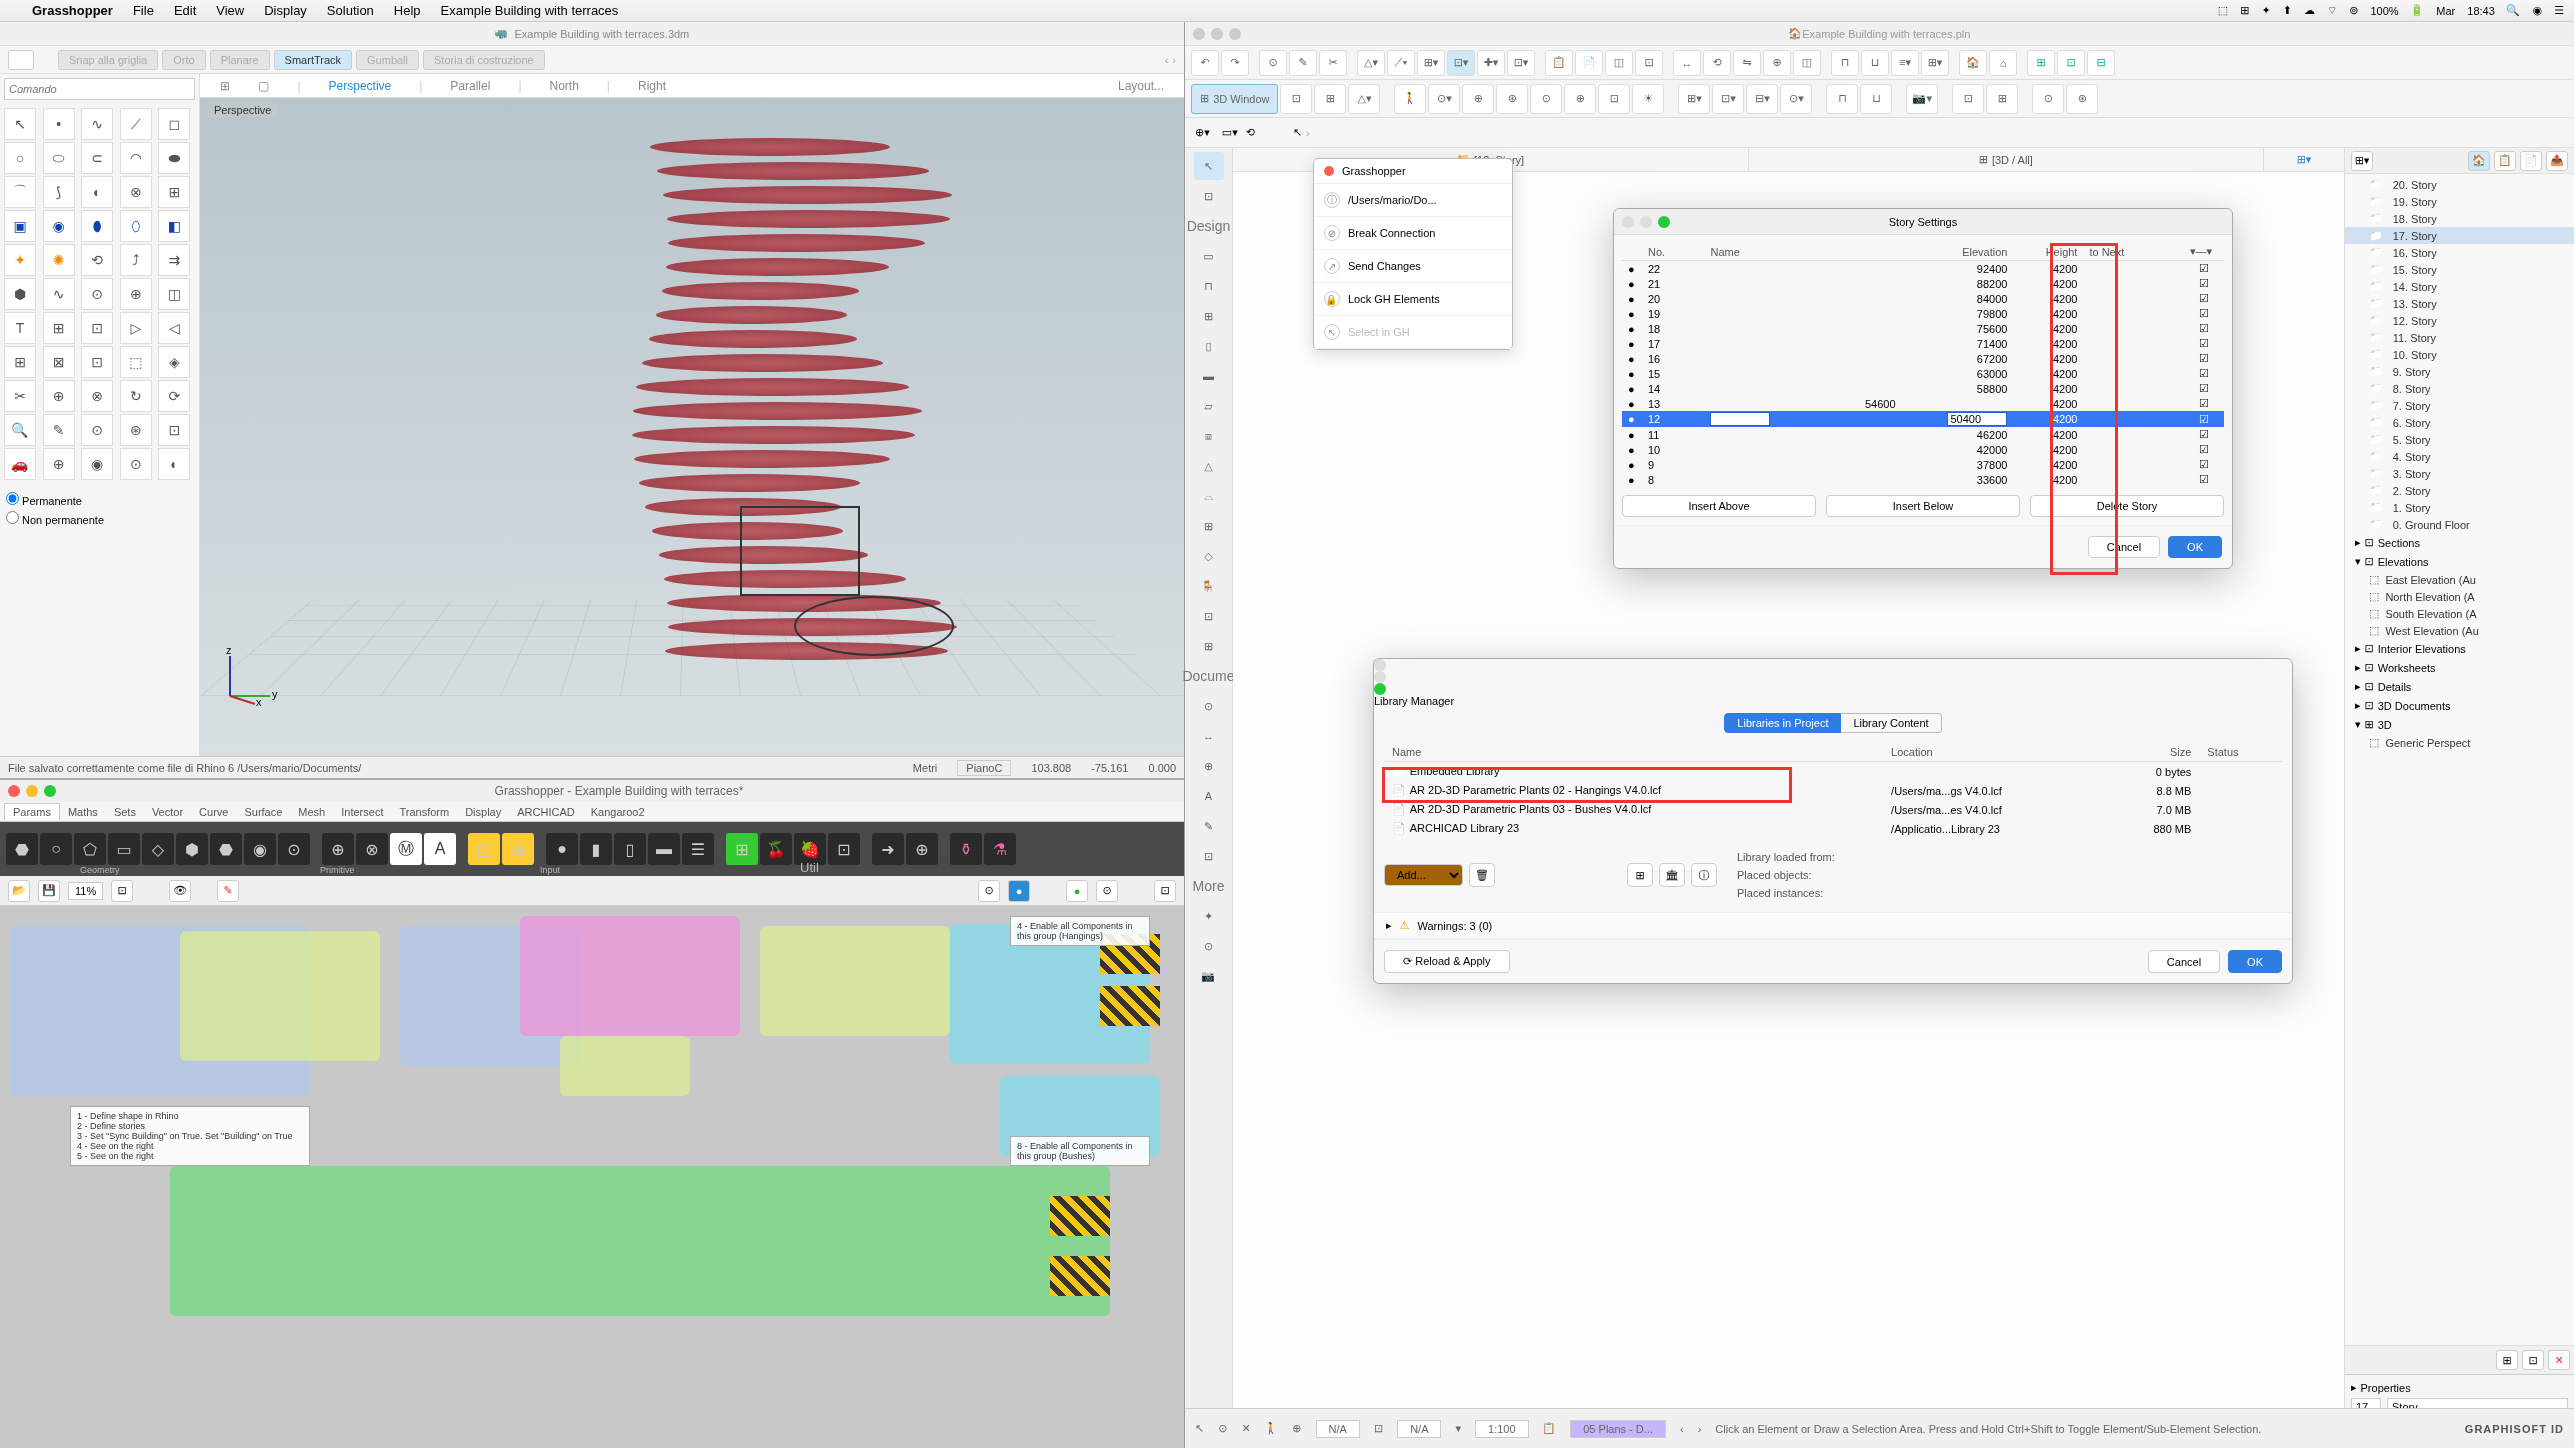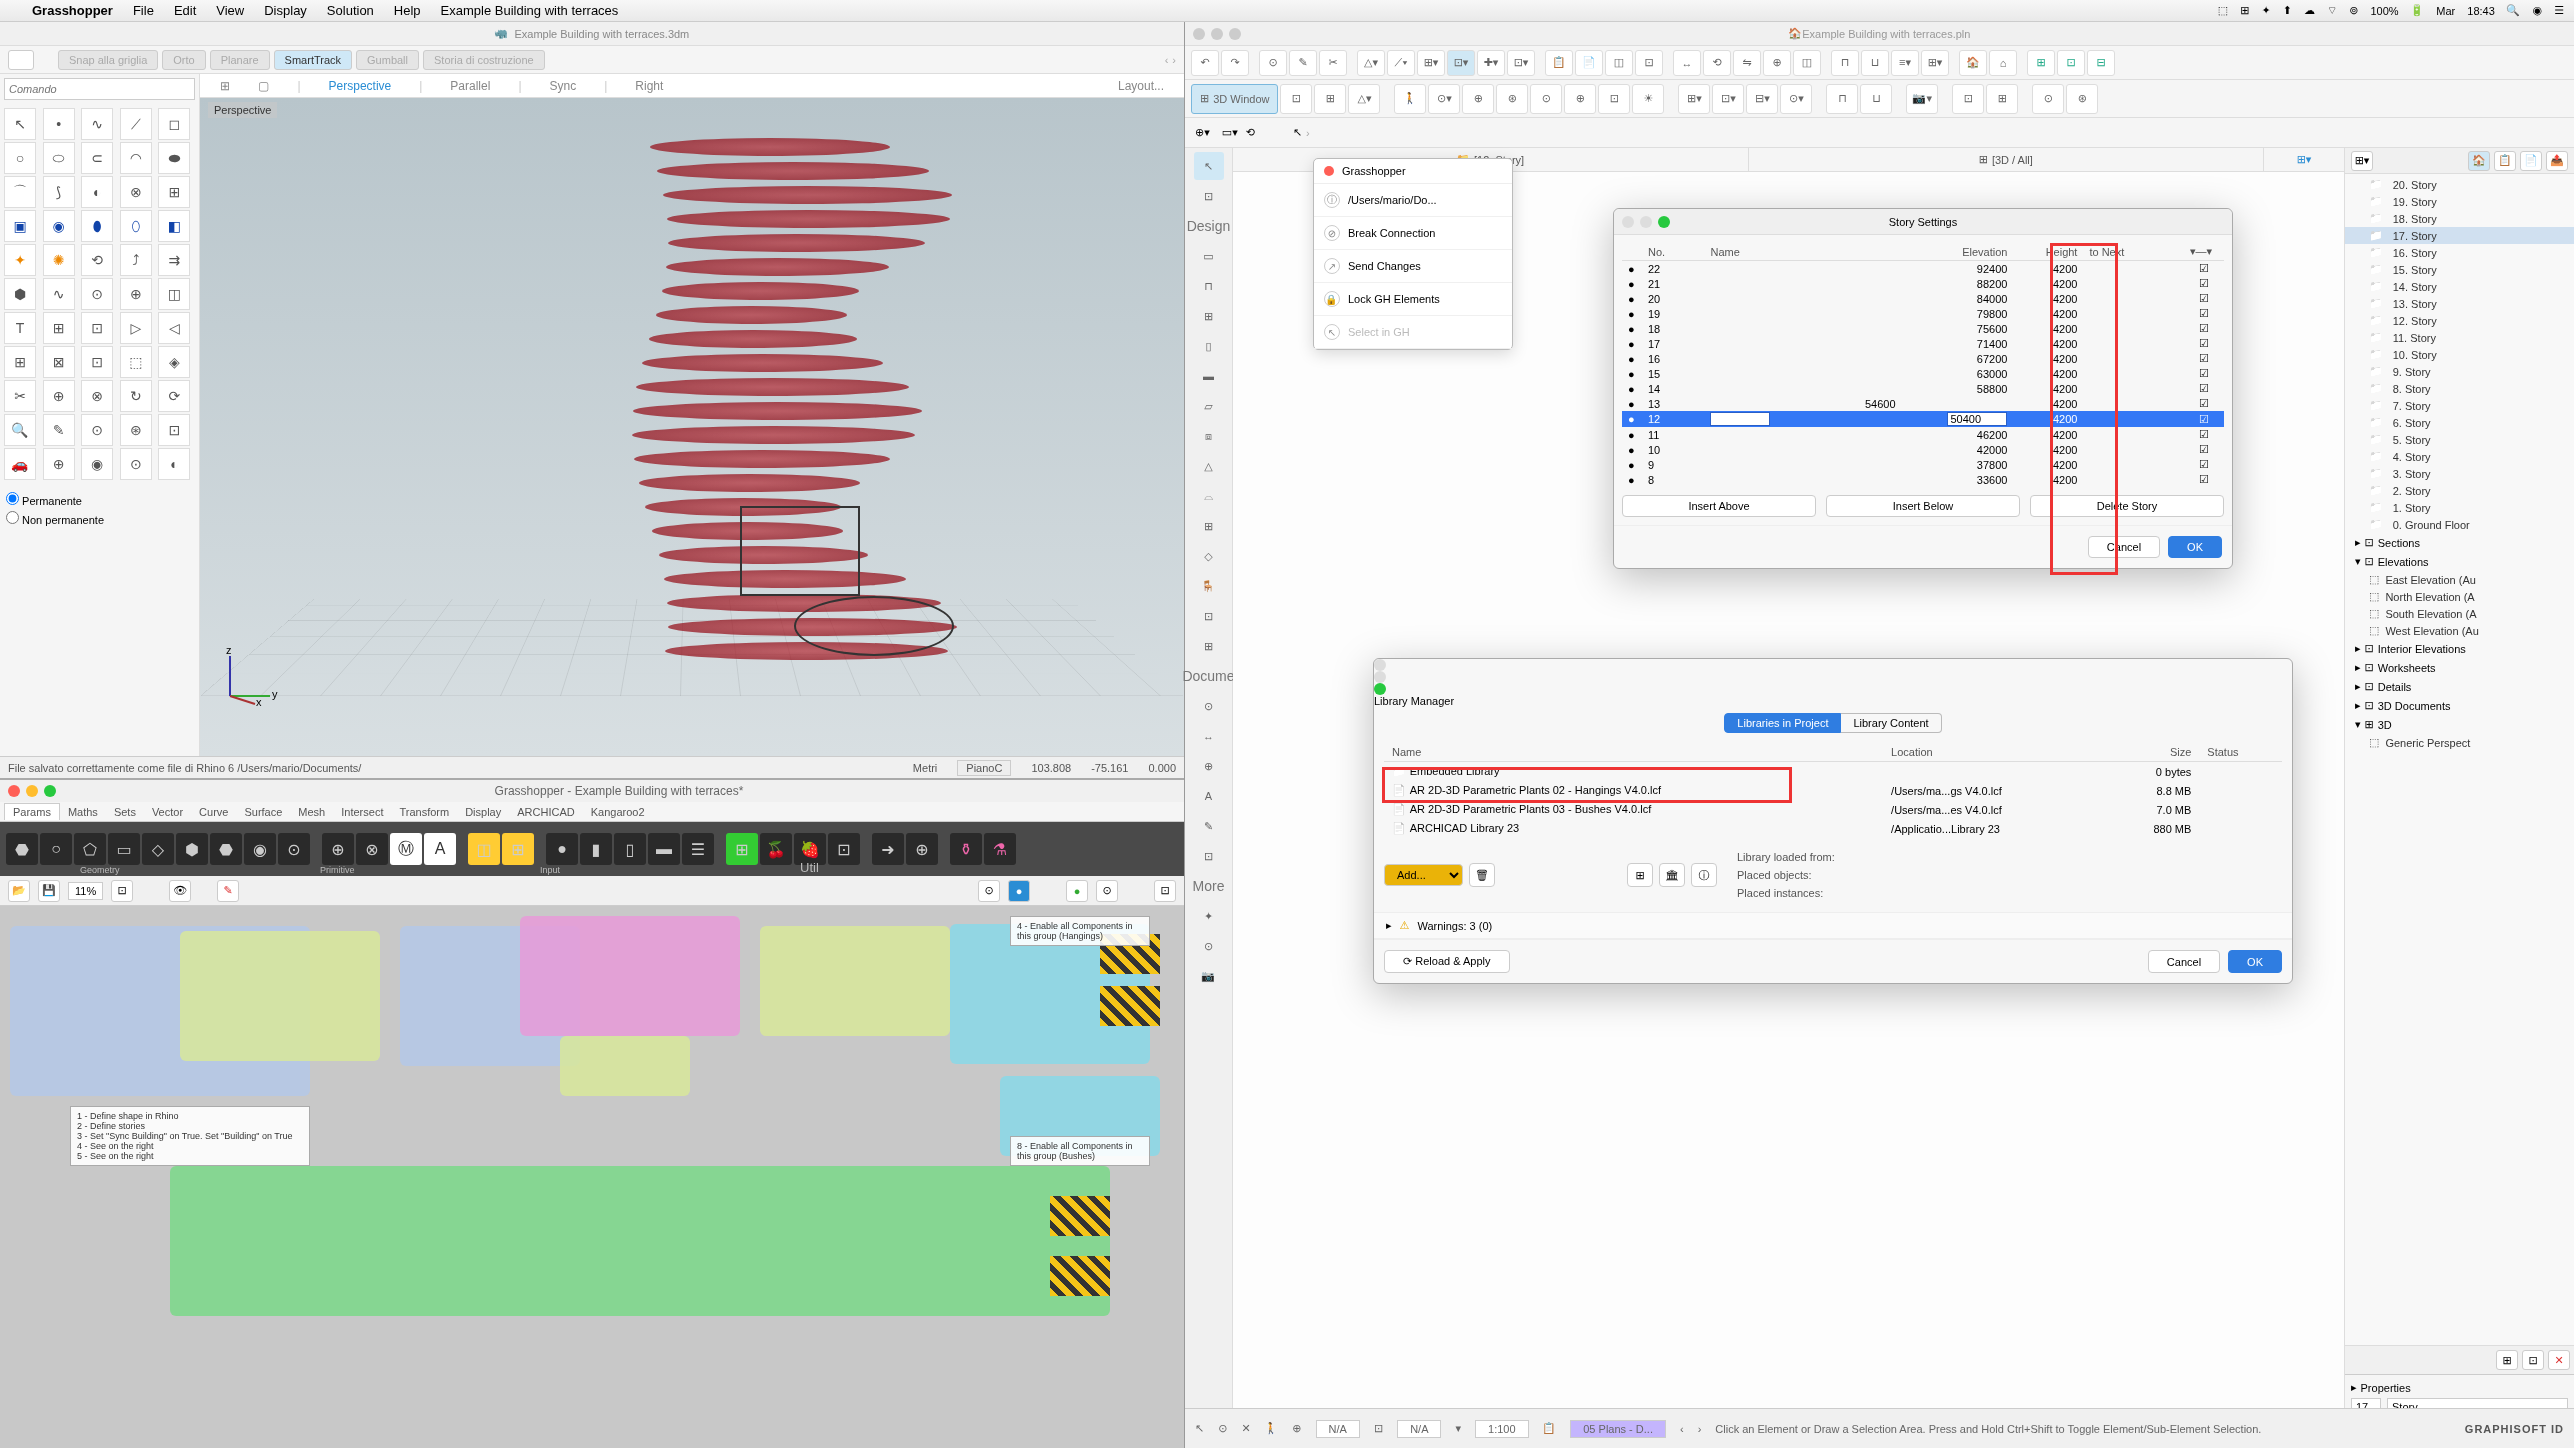--- a/index.html
+++ b/index.html
@@ -126,21 +126,21 @@
 .lib-tabs { display:flex;justify-content:center;padding:6px; }
 .lib-tabs .seg { padding: 3px 12px; border: 1px solid #bbb; font-size:11px; }
 .lib-tabs .seg.active { background:#2f7de1;color:#fff;border-color:#2f7de1; }
 .lib-tabs .seg:first-child { border-radius: 4px 0 0 4px; }
 .lib-tabs .seg:last-child { border-radius: 0 4px 4px 0; border-left: none; }
 .lib-table { width: 100%; border-collapse: collapse; font-size: 11px; margin-top: 4px; }
 .lib-table th { text-align:left;padding:3px 8px;color:#555;border-bottom:1px solid #ddd;font-weight:400; }
 .lib-table td { padding:3px 8px; }
 .lib-middle { display:flex;padding:10px;gap:20px; }
 .lib-middle .left { display:flex;gap:6px;align-items:center; }
-.lib-middle select { padding:3px 20px 3px 8px;border:1px solid #ccc;border-radius:4px;background:#eab308; }
+.lib-middle select { padding:3px 20px 3px 8px;border:1px solid #ccc;border-radius:4px;background:#a16207; }
 .lib-middle .ib { width:26px;height:24px;border:1px solid #ccc;border-radius:4px;background:#fff;display:flex;align-items:center;justify-content:center; }
 .lib-info { font-size:11px;color:#555; }
 .lib-info div { padding: 3px 0; }
 .lib-warn { padding: 6px 12px; display:flex;align-items:center;gap:8px;border-top:1px solid #eee;border-bottom:1px solid #eee;background:#fafafa; }
 
 
 .ac-status { position:absolute;bottom:0;left:0;right:0;height:40px;background:#f0f0f0;border-top:1px solid #ccc;display:flex;align-items:center;padding:0 10px;gap:14px;font-size:11px;color:#666; }
 .ac-status .hint { flex:1; }
 .ac-status .logo { font-weight:600;color:#555;letter-spacing:1px; }
 
@@ -268,21 +268,21 @@
         </div>
         <div class="viewport-area">
           <div class="view-tabs">
             <span>⊞</span>
             <span>▢</span>
             <span style="color:#ccc">|</span>
             <span class="active">Perspective</span>
             <span style="color:#ccc">|</span>
             <span>Parallel</span>
             <span style="color:#ccc">|</span>
-            <span>Sync</span>
+            <span>North</span>
             <span style="color:#ccc">|</span>
             <span>Right</span>
             <span class="layout">Layout...</span>
           </div>
           <div class="viewport">
             <div class="vp-label">Perspective</div>
             <div class="grid-floor"></div>
             <div class="vp-model">
               <div class="slab" style="top:0px;left:30px;width:240px"></div>
                 <div class="slab" style="top:24px;left:37.00953016155571px;width:272.21088436188455px"></div>

